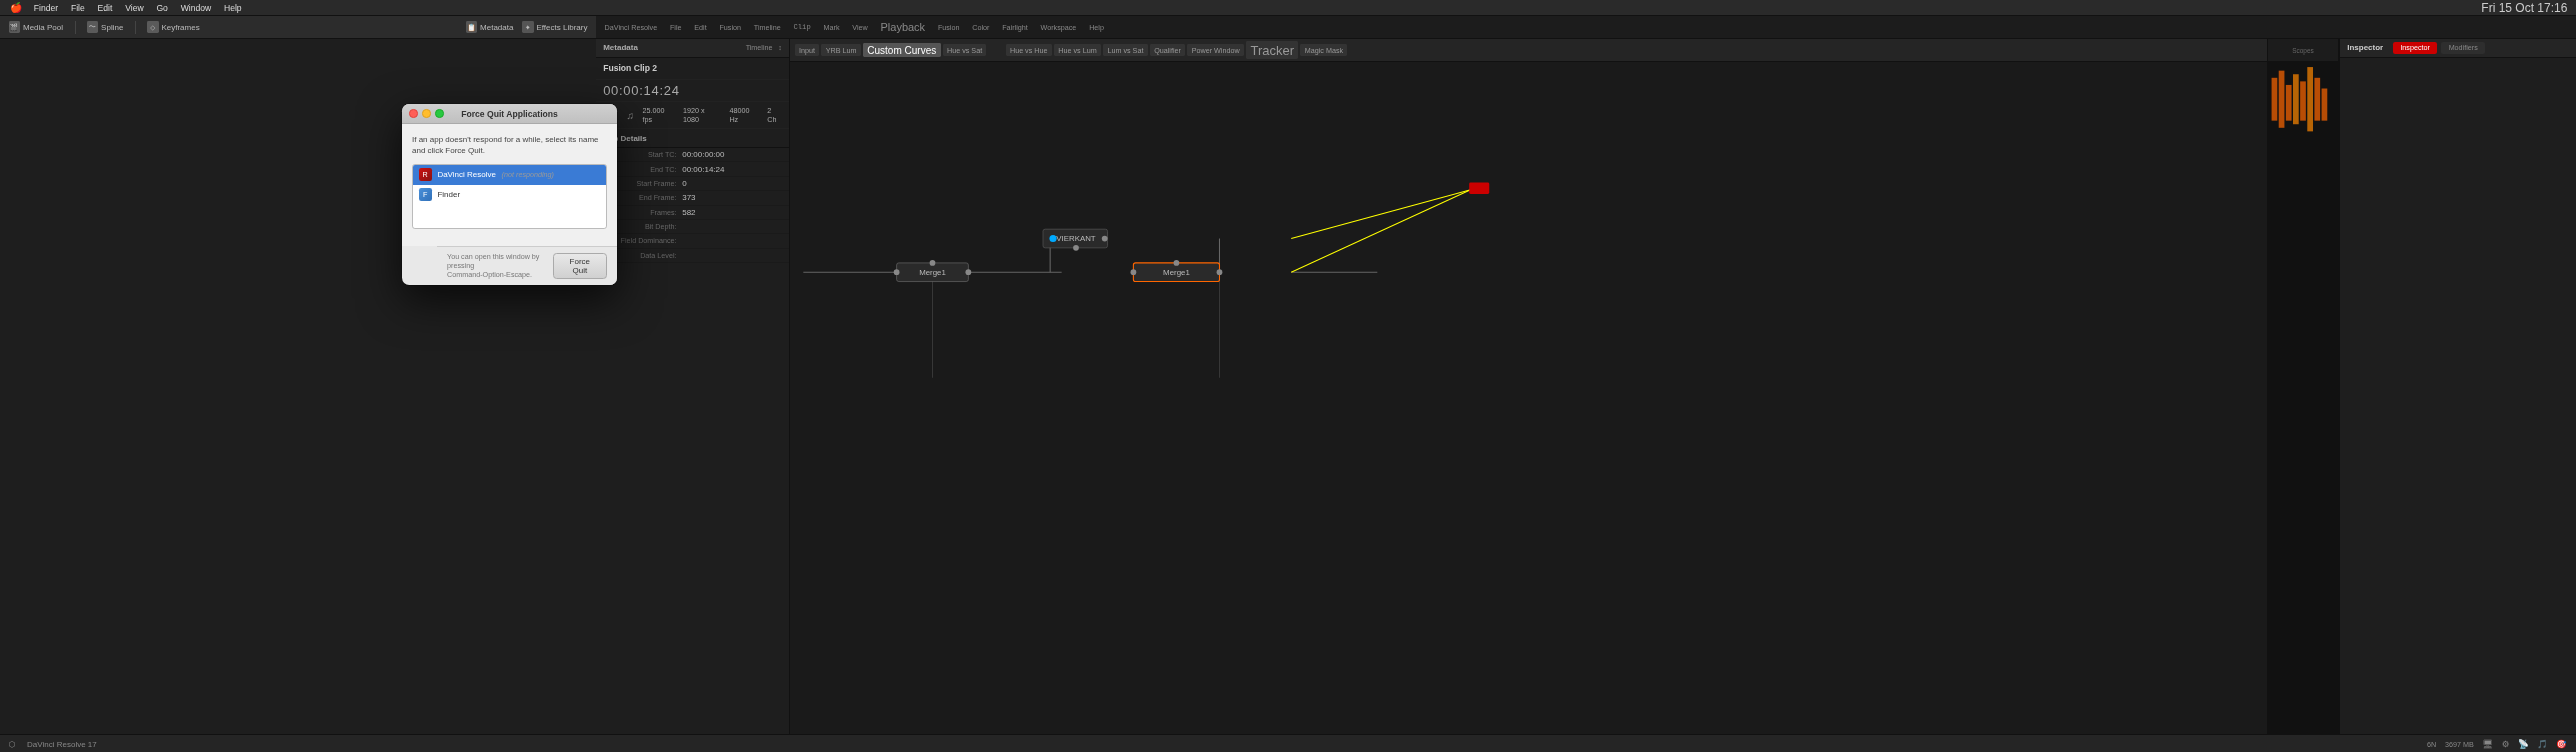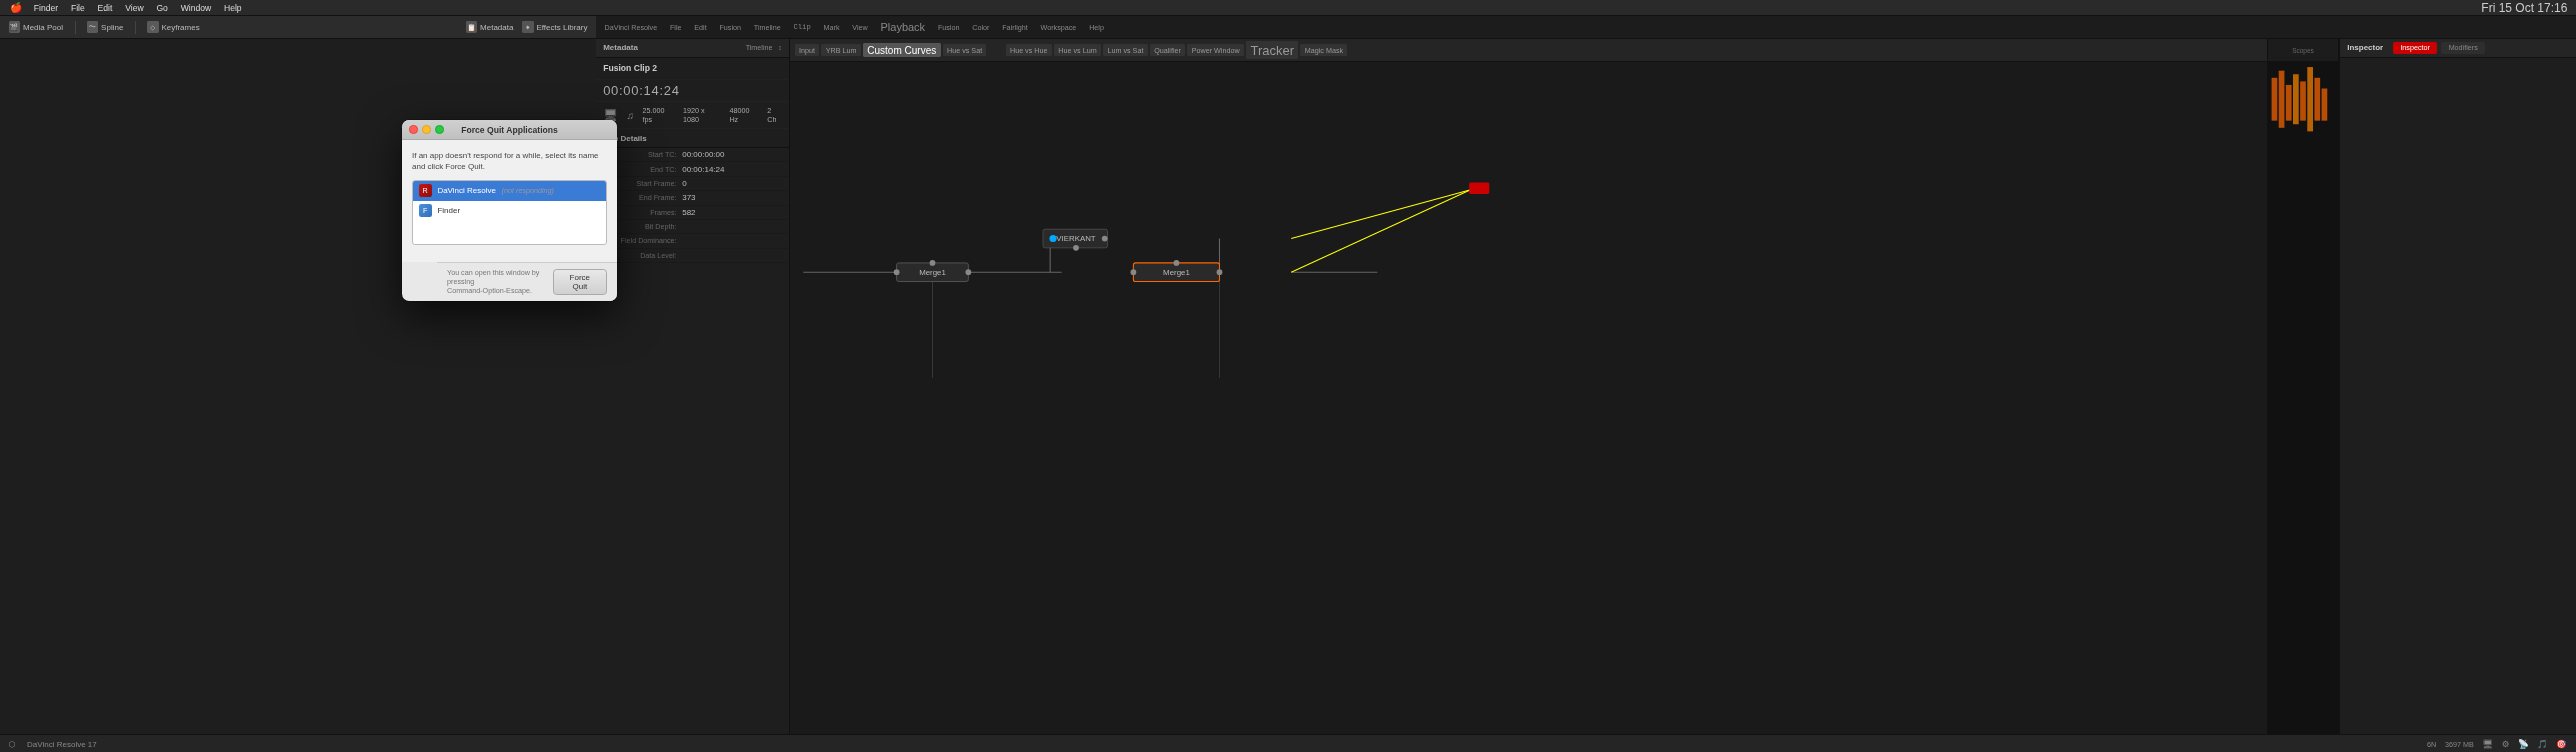--- a/index.html
+++ b/index.html
@@ -79,21 +79,21 @@
 
     
     .dialog-overlay {
       position: absolute;
       top: 0; left: 0; right: 0; bottom: 0;
       z-index: 1000;
       pointer-events: none;
     }
     .force-quit-dialog {
       position: absolute;
-      top: 120px;
+      top: 104px;
       left: 402px;
       width: 215px;
       background: #e8e8e8;
       border-radius: 7.2px;
       box-shadow: 0 14.4px 43px rgba(0,0,0,0.7), 0 0 0 0.7px rgba(0,0,0,0.3);
       overflow: hidden;
       pointer-events: all;
     }
     .dialog-titlebar {
       height: 20px;

